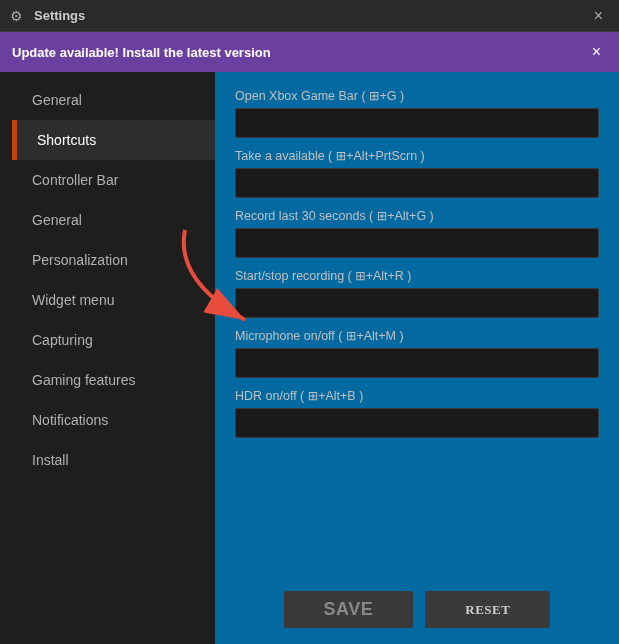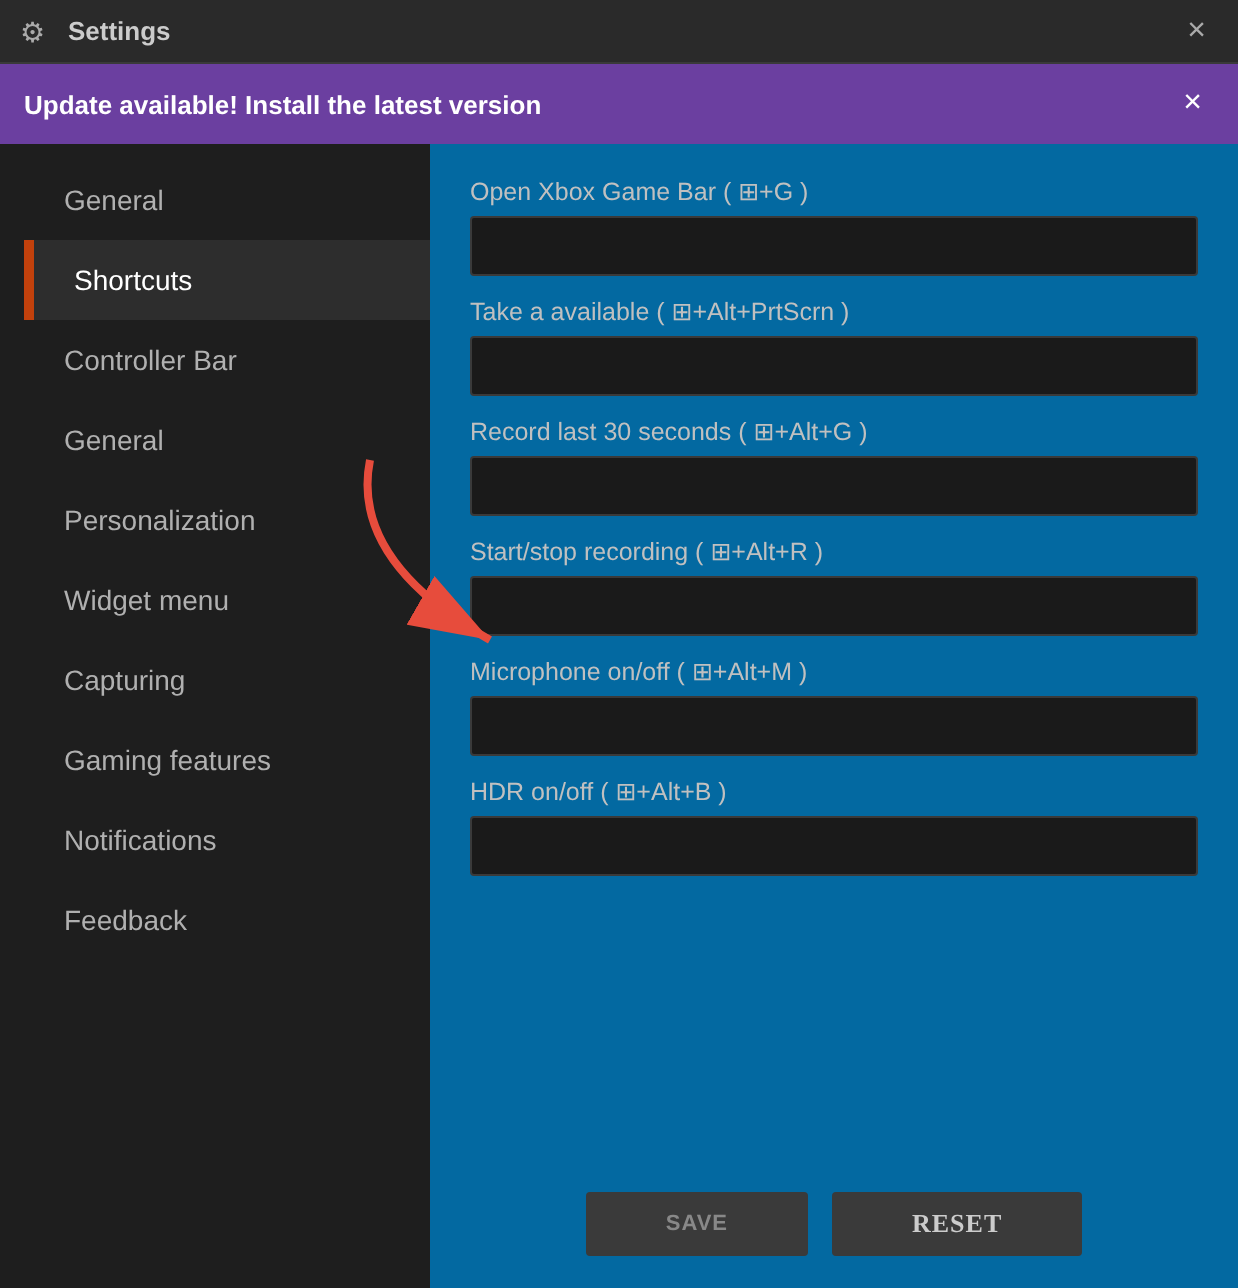--- a/index.html
+++ b/index.html
@@ -124,21 +124,21 @@
       display: flex;
       justify-content: center;
       gap: 12px;
       padding-top: 16px;
     }
     .btn-save {
       background: #3a3a3a;
       color: #888;
       border: none;
       padding: 8px 40px;
-      font-size: 11px;
+      font-size: 18px;
       font-weight: 600;
       cursor: not-allowed;
       border-radius: 2px;
       letter-spacing: 0.5px;
       text-align: center;
     }
     .btn-reset {
       background: #3a3a3a;
       color: #ccc;
       border: none;
@@ -199,21 +199,21 @@
     <div class="sidebar-item">
       <span>Capturing</span>
     </div>
     <div class="sidebar-item">
       <span>Gaming features</span>
     </div>
     <div class="sidebar-item">
       <span>Notifications</span>
     </div>
     <div class="sidebar-item">
-      <span>Feedback</span>
+      <span>Install</span>
     </div>
   </div>
 
   <div class="content">
 
     <div class="shortcut-group">
       <div class="shortcut-label">Open Xbox Game Bar ( ⊞+G )</div>
       <input class="shortcut-input" type="text" value="" style="">
     </div>
 

